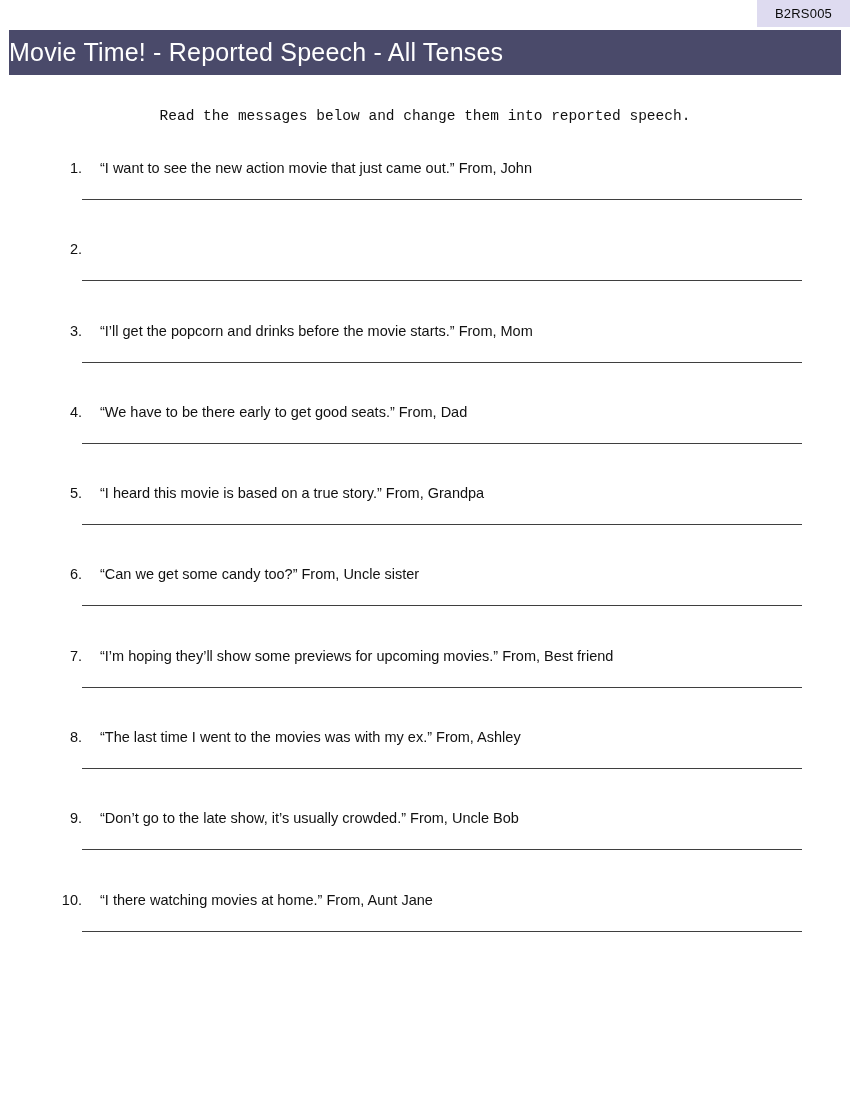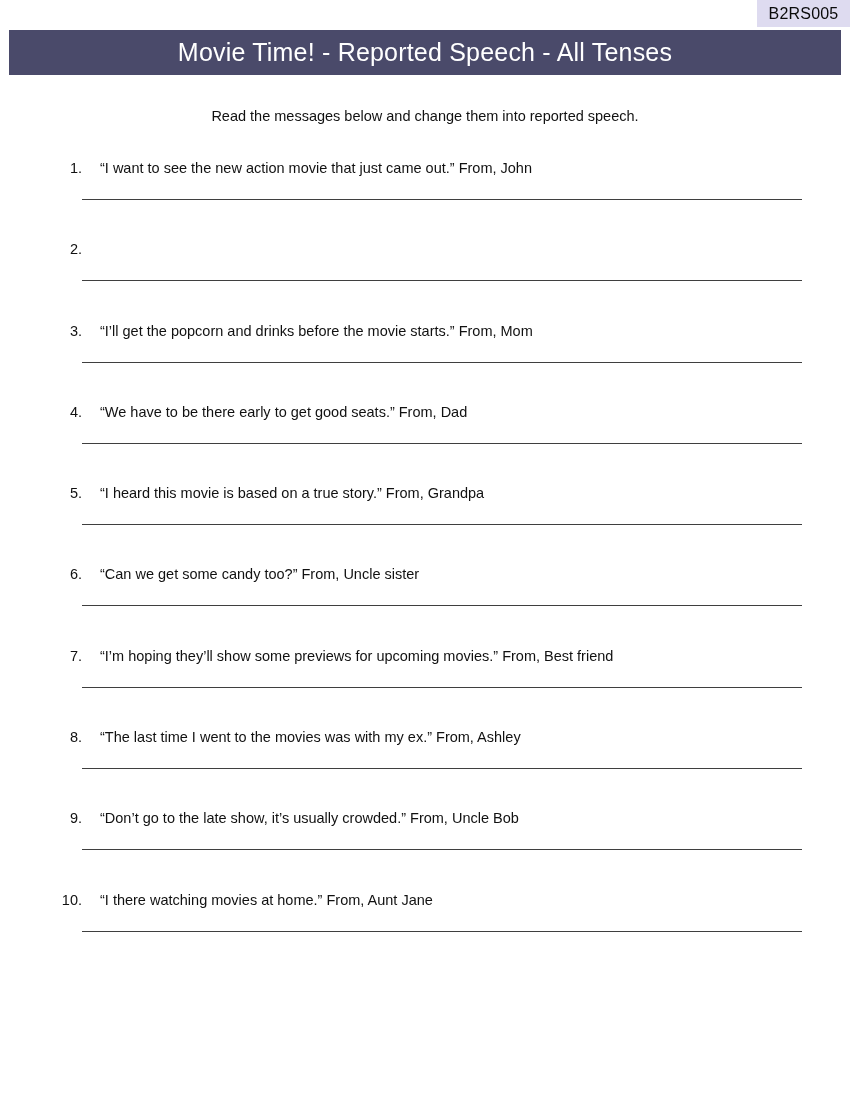--- a/index.html
+++ b/index.html
@@ -24,56 +24,56 @@
   .code-badge {
     position: absolute;
     top: 0;
     left: 757px;
     width: 93px;
     height: 27px;
     background: #dedbf0;
     display: flex;
     align-items: center;
     justify-content: center;
-    font-size: 16px;
+    font-size: 13px;
     letter-spacing: 0.2px;
     color: #0a0a0a;
     box-sizing: border-box;
   }
 
   
   .title-banner {
     position: absolute;
     top: 30px;
     left: 9px;
     width: 832px;
     height: 45px;
     background: #4a4a6a;
     display: flex;
     align-items: center;
-    justify-content: center;
     box-sizing: border-box;
   }
   .title-text {
     color: #ffffff;
     font-size: 25px;
     font-weight: normal;
     letter-spacing: 0.2px;
     white-space: nowrap;
   }
 
   
   .instruction {
     position: absolute;
     top: 108px;
     left: 0;
     width: 850px;
     text-align: center;
     font-size: 14.5px;
     color: #111111;
+    font-family: Liberation Mono, monospace;
   }
 
   
   .items {
     position: absolute;
     top: 160px;
     left: 0;
     width: 850px;
   }
   .item {

